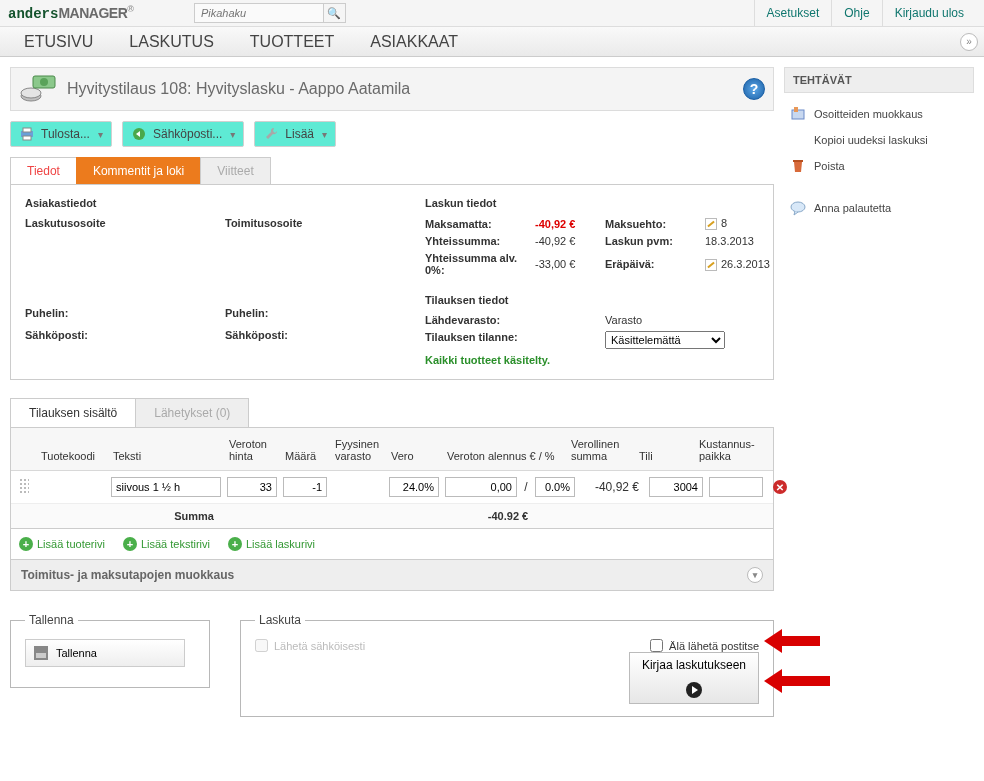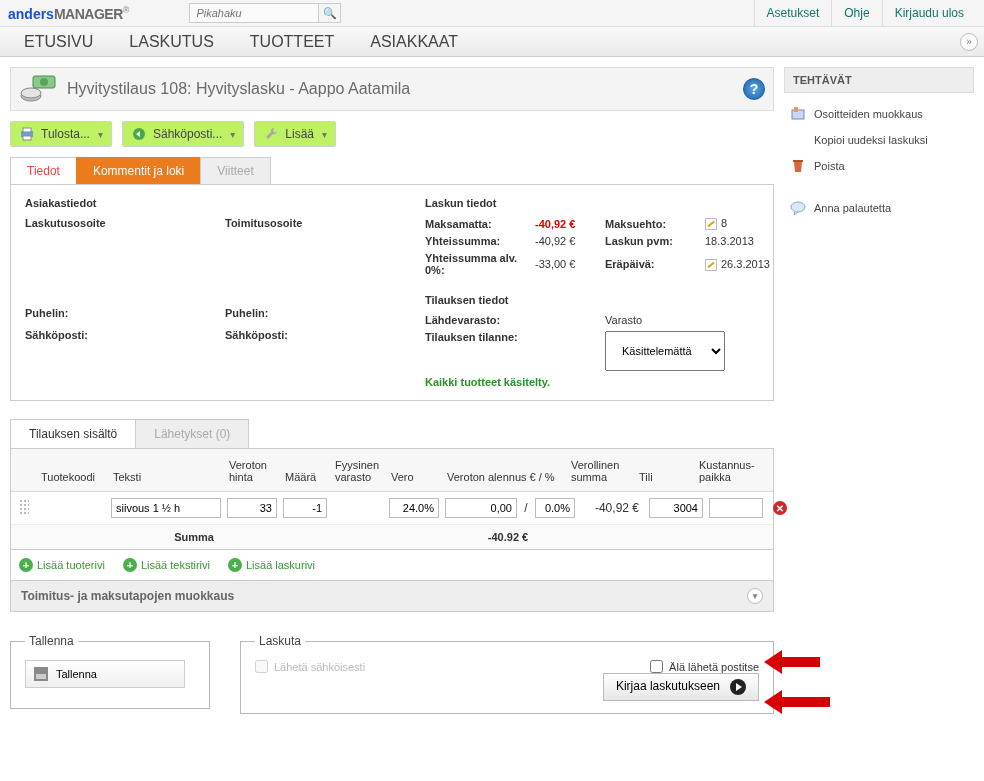--- a/index.html
+++ b/index.html
@@ -1,21 +1,21 @@
 <!DOCTYPE html>
 <html><head>
 <meta charset="utf-8">
 <style>
   * { box-sizing: border-box; margin: 0; padding: 0; }
   body { font-family: "Segoe UI", Tahoma, Arial, sans-serif; font-size: 12px; background: #fff; color: #333; }
   
   
   .topbar { height: 27px; background: #f5f5f5; border-bottom: 1px solid #ddd; display: flex; align-items: center; padding: 0 8px; }
   .logo { font-weight: bold; font-size: 14px; margin-right: 60px; }
-  .logo .orange { color: #1d4ed8; }
+  .logo .orange { color: #14532d; font-family: Liberation Mono, monospace; }
   .logo .gray { color: #6a6a6a; letter-spacing: -0.5px; }
   .logo sup { font-size: 9px; color: #999; }
   .search-box { width: 130px; height: 20px; border: 1px solid #ccc; background: #fafafa; font-style: italic; color: #aaa; padding: 1px 6px; font-size: 11px; }
   .search-btn { width: 22px; height: 20px; border: 1px solid #ccc; border-left: none; background: #f5f5f5; color: #888; font-size: 11px; display: inline-flex; align-items: center; justify-content: center; }
   .topspacer { flex: 1; }
   .toplink { padding: 0 12px; font-size: 12px; color: #0f766e; cursor: pointer; border-left: 1px solid #ddd; height: 26px; display: flex; align-items: center; }
   
   
   .navbar { height: 30px; background: linear-gradient(#f9f9f9, #eaeaea); border-bottom: 1px solid #ccc; display: flex; align-items: center; padding: 0 6px; }
   .navitem { padding: 0 18px; font-size: 16px; color: #444; height: 42px; display: flex; align-items: center; cursor: pointer; }
@@ -28,21 +28,21 @@
   
   
   .ptitle-wrap { background: #f4f4f4; border: 1px solid #dcdcdc; display: flex; align-items: center; padding: 4px 8px; gap: 8px; }
   .money-icon { width: 40px; height: 34px; position: relative; }
   .money-icon svg { width: 100%; height: 100%; }
   .ptitle { flex: 1; font-size: 16px; color: #6a6a6a; }
   .help-icon { width: 22px; height: 22px; border-radius: 50%; background: radial-gradient(#5da8e8, #1a5fa5); color: #fff; font-weight: bold; display: flex; align-items: center; justify-content: center; font-size: 14px; border: 1px solid #1a5fa5; }
   
   
   .toolbar { display: flex; gap: 10px; margin: 10px 0; }
-  .tbtn { display: inline-flex; align-items: center; gap: 6px; background: #bef264; border: 1px solid #d0d0d0; border-radius: 2px; padding: 4px 8px; font-size: 12px; color: #444; cursor: pointer; }
+  .tbtn { display: inline-flex; align-items: center; gap: 6px; background: #5eead4; border: 1px solid #d0d0d0; border-radius: 2px; padding: 4px 8px; font-size: 12px; color: #444; cursor: pointer; }
   .tbtn .ticon { width: 16px; height: 16px; display: inline-block; }
   .tbtn .dd { font-size: 10px; color: #777; margin-left: 2px; }
   
   
   .tabs { display: flex; border-collapse: collapse; }
   .tab { border: 1px solid #ccc; border-bottom: none; padding: 6px 16px; background: #fff; font-size: 12px; cursor: pointer; margin-right: -1px; }
   .tab.active { background: #ec7b1d; color: #fff; border-color: #ec7b1d; }
   .tab.inactive { background: #eee; color: #aaa; }
   .tab.first { color: #ef4444; }
   
@@ -56,21 +56,21 @@
   .info-lbl2 { width: 180px; font-weight: bold; font-size: 11px; }
   .addr-cols { display: flex; gap: 30px; }
   .addr-col { flex: 1; min-height: 60px; }
   .kv-tbl { display: grid; grid-template-columns: 110px 70px 100px 80px; row-gap: 5px; align-items: center; }
   .kv-tbl .k { font-weight: bold; }
   .kv-tbl .v { }
   .red { color: #d00; font-weight: bold; }
   .green { color: #2a8f2a; font-weight: bold; }
   .edit-mark { display: inline-block; width: 12px; height: 12px; background: #fff; border: 1px solid #bbb; margin-right: 4px; vertical-align: middle; position: relative; }
   .edit-mark::after { content: ""; position: absolute; width: 8px; height: 2px; background: #d8a020; top: 4px; left: 1px; transform: rotate(-40deg); }
-  select.status-sel { width: 120px; font-size: 11px; padding: 12px; }
+  select.status-sel { width: 120px; font-size: 11px; padding: 1px; }
   
   
   .subtabs { display: flex; margin-top: 18px; }
   .subtab { border: 1px solid #ccc; border-bottom: none; padding: 7px 18px; font-size: 12px; background: #fff; margin-right: -1px; cursor: pointer; }
   .subtab.dim { background: #eee; color: #aaa; }
   .sub-pane { border: 1px solid #ccc; padding: 0; }
   
   
   .grid-head { display: flex; align-items: flex-end; border-bottom: 1px solid #d8d8d8; background: #f7f7f7; padding: 10px 8px 8px 8px; font-size: 11px; gap: 6px; }
   .grid-head > div { padding: 0 2px; }
@@ -106,21 +106,21 @@
   .bottom-row { display: flex; gap: 30px; margin-top: 22px; align-items: flex-start; }
   fieldset { border: 1px solid #b8b8b8; padding: 12px 14px; }
   legend { font-size: 12px; padding: 0 4px; color: #444; }
   .save-btn { display: flex; align-items: center; gap: 8px; width: 160px; padding: 6px 8px; border: 1px solid #ccc; background: linear-gradient(#fff,#eee); font-size: 11px; cursor: pointer; margin-bottom: 8px; text-align: left; }
   .save-btn .disk { width: 14px; height: 14px; background: #888; display: inline-block; position: relative; }
   .save-btn .disk::after { content: ""; position: absolute; top: 7px; left: 2px; width: 10px; height: 5px; background: #ccc; }
   fieldset.invoice { flex: 1; }
   .invoice-row1 { display: flex; gap: 30px; align-items: center; }
   .chk-label { display: flex; align-items: center; gap: 6px; font-size: 11px; }
   .chk-label.disabled { color: #bbb; }
-  .kirjaa-btn { display: inline-flex; align-items: flex-start; gap: 10px; padding: 5px 12px; border: 1px solid #bbb; background: linear-gradient(#fff,#e6e6e6); font-size: 12px; cursor: pointer; margin-left: auto; }
+  .kirjaa-btn { display: inline-flex; align-items: center; gap: 10px; padding: 5px 12px; border: 1px solid #bbb; background: linear-gradient(#fff,#e6e6e6); font-size: 12px; cursor: pointer; margin-left: auto; flex-direction: column; }
   .play-circ { width: 16px; height: 16px; border-radius: 50%; background: #222; display: inline-flex; align-items: center; justify-content: center; }
   .play-circ::after { content: ""; border-left: 6px solid #fff; border-top: 4px solid transparent; border-bottom: 4px solid transparent; margin-left: 2px; }
   
   
   .side-h { background: #eee; border: 1px solid #ddd; padding: 6px 8px; font-weight: bold; font-size: 11px; color: #555; }
   .side-list { padding: 8px 4px; }
   .side-item { display: flex; align-items: center; gap: 8px; padding: 5px 2px; font-size: 11px; color: #444; cursor: pointer; }
   .side-item .sicon { width: 16px; height: 16px; display: inline-block; }
   
   .handle-dots { width: 10px; height: 16px; display: inline-block; background-image: radial-gradient(#bbb 1px, transparent 1px); background-size: 4px 4px; }

